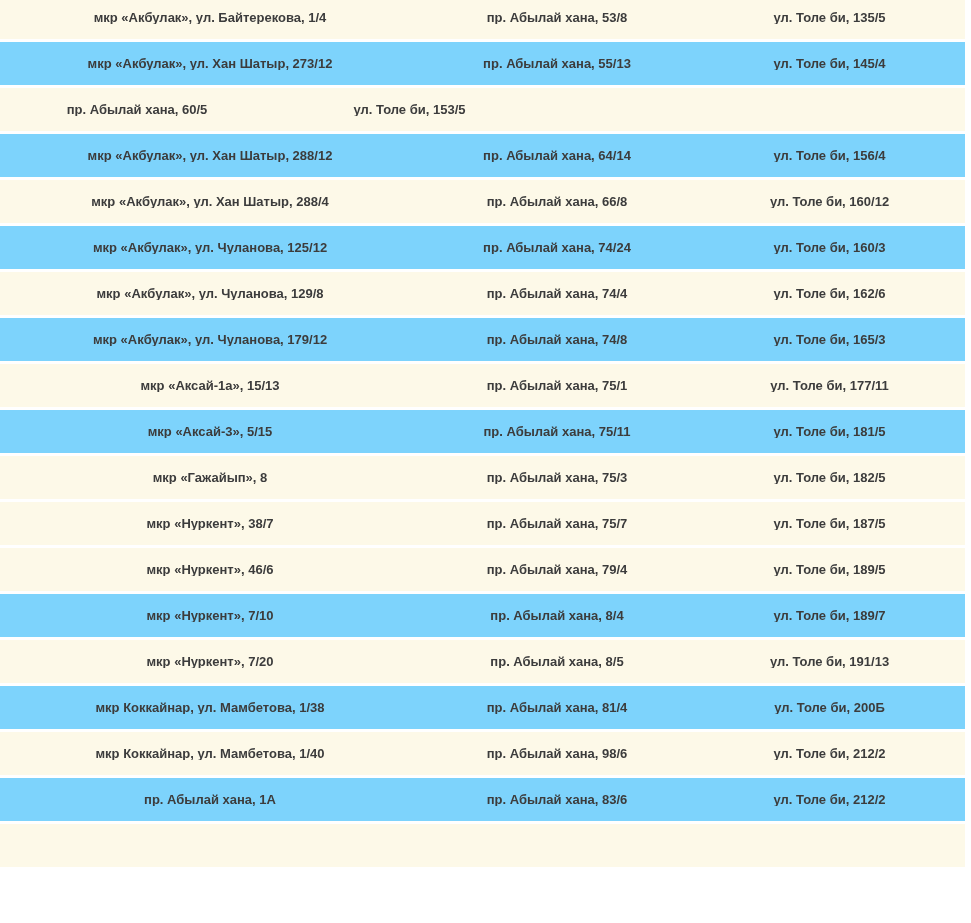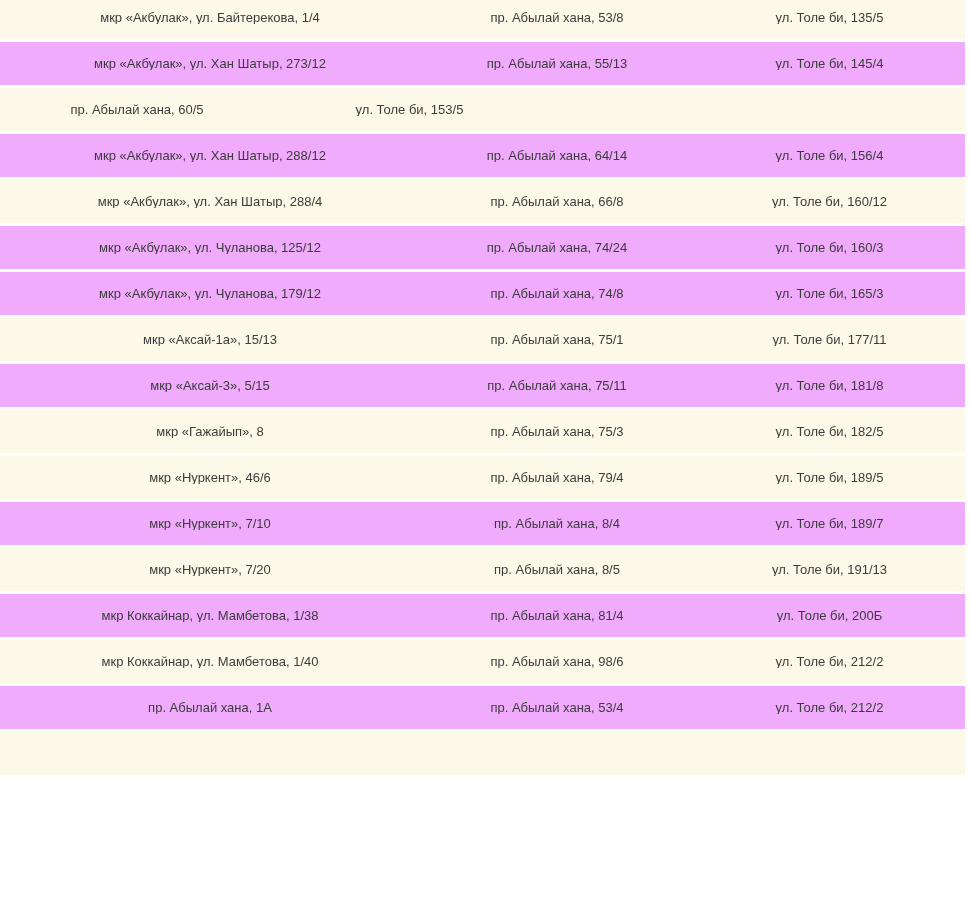--- a/index.html
+++ b/index.html
@@ -7,35 +7,36 @@
     padding: 0;
     background: #ffffff;
   }
   .viewport {
     position: relative;
     width: 971px;
     height: 923px;
     overflow: hidden;
     background: #ffffff;
     font-family: "Liberation Sans", sans-serif;
+    font-weight: bold;
   }
   .table {
     position: absolute;
     top: -4px;
     left: 0;
     width: 965px;
   }
   .row {
     display: flex;
     align-items: center;
     height: 43px;
     margin-bottom: 3px;
   }
   .row.odd  { background: #FDF9E8; }
-  .row.even { background: #f0abfc; }
+  .row.even { background: #7dd3fc; }
   .cell {
     text-align: center;
     font-size: 13px;
     line-height: 1;
     color: #3C3C3C;
     white-space: nowrap;
     overflow: hidden;
   }
   .cell.c1 { width: 420px; }
   .cell.c2 { width: 274px; }
@@ -68,39 +69,49 @@
       <div class="row odd">
         <div class="cell c1">мкр «Акбулак», ул. Хан Шатыр, 288/4</div>
         <div class="cell c2">пр. Абылай хана, 66/8</div>
         <div class="cell c3">ул. Толе би, 160/12</div>
       </div>
       <div class="row even">
         <div class="cell c1">мкр «Акбулак», ул. Чуланова, 125/12</div>
         <div class="cell c2">пр. Абылай хана, 74/24</div>
         <div class="cell c3">ул. Толе би, 160/3</div>
       </div>
+      <div class="row odd">
+        <div class="cell c1">мкр «Акбулак», ул. Чуланова, 129/8</div>
+        <div class="cell c2">пр. Абылай хана, 74/4</div>
+        <div class="cell c3">ул. Толе би, 162/6</div>
+      </div>
       <div class="row even">
         <div class="cell c1">мкр «Акбулак», ул. Чуланова, 179/12</div>
         <div class="cell c2">пр. Абылай хана, 74/8</div>
         <div class="cell c3">ул. Толе би, 165/3</div>
       </div>
       <div class="row odd">
         <div class="cell c1">мкр «Аксай-1а», 15/13</div>
         <div class="cell c2">пр. Абылай хана, 75/1</div>
         <div class="cell c3">ул. Толе би, 177/11</div>
       </div>
       <div class="row even">
         <div class="cell c1">мкр «Аксай-3», 5/15</div>
         <div class="cell c2">пр. Абылай хана, 75/11</div>
-        <div class="cell c3">ул. Толе би, 181/8</div>
+        <div class="cell c3">ул. Толе би, 181/5</div>
       </div>
       <div class="row odd">
         <div class="cell c1">мкр «Гажайып», 8</div>
         <div class="cell c2">пр. Абылай хана, 75/3</div>
         <div class="cell c3">ул. Толе би, 182/5</div>
+      </div>
+      <div class="row odd">
+        <div class="cell c1">мкр «Нуркент», 38/7</div>
+        <div class="cell c2">пр. Абылай хана, 75/7</div>
+        <div class="cell c3">ул. Толе би, 187/5</div>
       </div>
       <div class="row odd">
         <div class="cell c1">мкр «Нуркент», 46/6</div>
         <div class="cell c2">пр. Абылай хана, 79/4</div>
         <div class="cell c3">ул. Толе би, 189/5</div>
       </div>
       <div class="row even">
         <div class="cell c1">мкр «Нуркент», 7/10</div>
         <div class="cell c2">пр. Абылай хана, 8/4</div>
         <div class="cell c3">ул. Толе би, 189/7</div>
@@ -115,21 +126,21 @@
         <div class="cell c2">пр. Абылай хана, 81/4</div>
         <div class="cell c3">ул. Толе би, 200Б</div>
       </div>
       <div class="row odd">
         <div class="cell c1">мкр Коккайнар, ул. Мамбетова, 1/40</div>
         <div class="cell c2">пр. Абылай хана, 98/6</div>
         <div class="cell c3">ул. Толе би, 212/2</div>
       </div>
       <div class="row even">
         <div class="cell c1">пр. Абылай хана, 1А</div>
-        <div class="cell c2">пр. Абылай хана, 53/4</div>
+        <div class="cell c2">пр. Абылай хана, 83/6</div>
         <div class="cell c3">ул. Толе би, 212/2</div>
       </div>
       <div class="row odd">
         <div class="cell c1"></div>
         <div class="cell c2"></div>
         <div class="cell c3"></div>
       </div>
     </div>
 </div>
 

